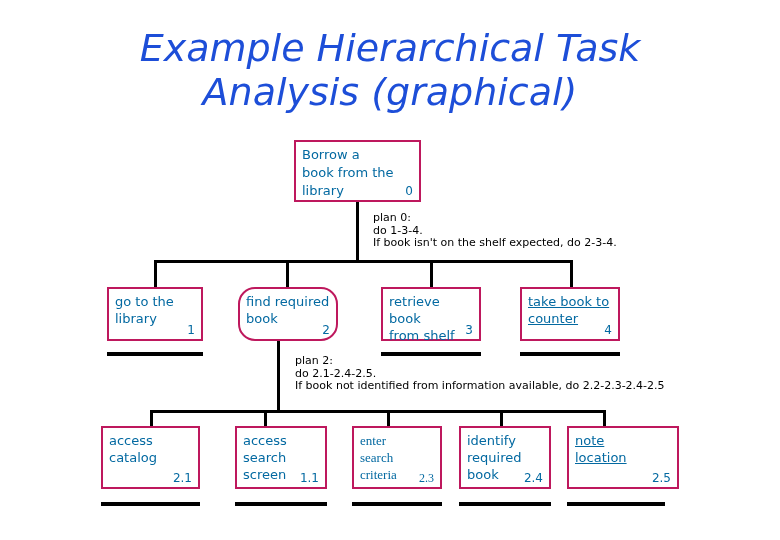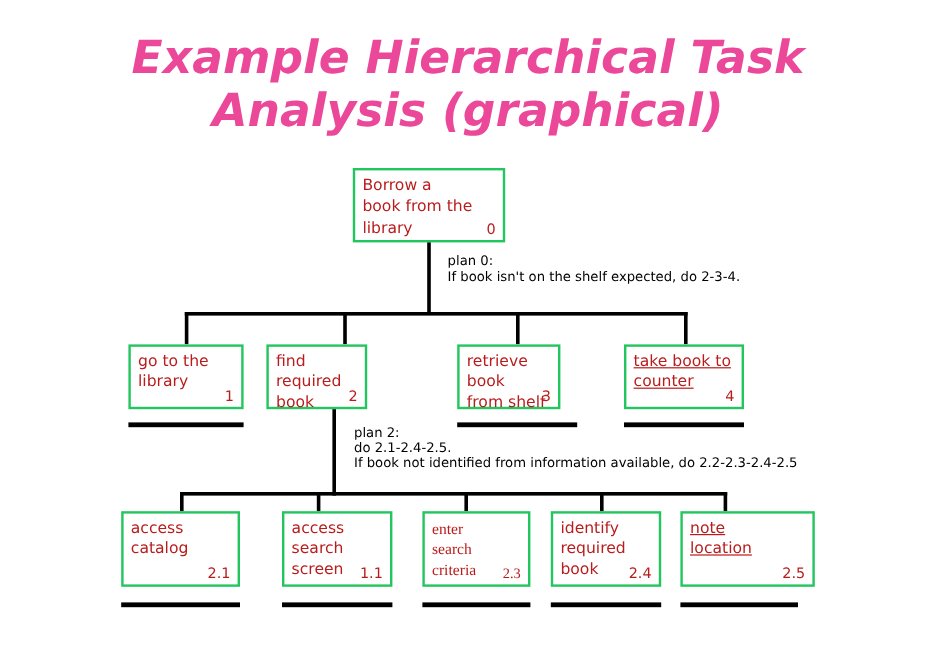--- a/index.html
+++ b/index.html
@@ -21,37 +21,37 @@
     height: 540px;
   }
 
   
   .title {
     position: absolute;
     left: 0;
     top: 26px;
     width: 780px;
     text-align: center;
-    color: #ec4899;
+    color: #1d4ed8;
     font-family: "DejaVu Sans", sans-serif;
     font-style: italic;
     font-size: 38px;
     line-height: 44px;
-    font-weight: 700;
+    font-weight: 400;
     letter-spacing: 0px;
   }
   .title .tline { display: block; }
 
   
   .node {
     position: absolute;
     box-sizing: border-box;
-    border: 2px solid #22c55e;
+    border: 2px solid #be185d;
     background: #ffffff;
-    color: #b91c1c;
+    color: #0369a1;
     font-family: "DejaVu Sans", sans-serif;
     font-size: 13px;
     line-height: 17px;
     padding: 4px 5px 2px 6px;
     overflow: visible;
     white-space: normal;
   }
   .node .txt {
     display: block;
   }
@@ -111,43 +111,44 @@
     <span class="txt">Borrow a</span>
     <span class="txt">book from the</span>
     <span class="txt">library</span>
     <span class="num">0</span>
   </div>
 
   <div class="vbar" style="left:356px; top:202px; height:60px;"></div>
 
   <div class="plan" style="left:359px; top:212px;">
     <span>plan 0:</span>
+    <span>do 1-3-4.</span>
     <span>If book isn't on the shelf expected, do 2-3-4.</span>
   </div>
 
   <div class="hbar" style="left:154px; top:260px; width:419px;"></div>
   <div class="vbar" style="left:154px; top:260px; height:27px;"></div>
   <div class="vbar" style="left:286px; top:260px; height:27px;"></div>
   <div class="vbar" style="left:430px; top:260px; height:27px;"></div>
   <div class="vbar" style="left:570px; top:260px; height:27px;"></div>
 
   <div class="node" style="left:107px; top:287px; width:96px; height:54px;">
     <span class="txt">go to the</span>
     <span class="txt">library</span>
     <span class="num">1</span>
   </div>
   <div class="underline" style="left:107px; top:352px; width:96px;"></div>
 
-  <div class="node" style="left:222px; top:287px; width:84px; height:54px;">
+  <div class="node" style="left:238px; top:287px; width:100px; height:54px;border-radius:17px;">
     <span class="txt">find required</span>
     <span class="txt">book</span>
     <span class="num">2</span>
   </div>
 
-  <div class="node" style="left:381px; top:287px; width:86px; height:54px;">
+  <div class="node" style="left:381px; top:287px; width:100px; height:54px;">
     <span class="txt">retrieve book</span>
     <span class="txt">from shelf</span>
     <span class="num">3</span>
   </div>
   <div class="underline" style="left:381px; top:352px; width:100px;"></div>
 
   <div class="node" style="left:520px; top:287px; width:100px; height:54px;text-decoration:underline;">
     <span class="txt">take book to</span>
     <span class="txt">counter</span>
     <span class="num">4</span>

